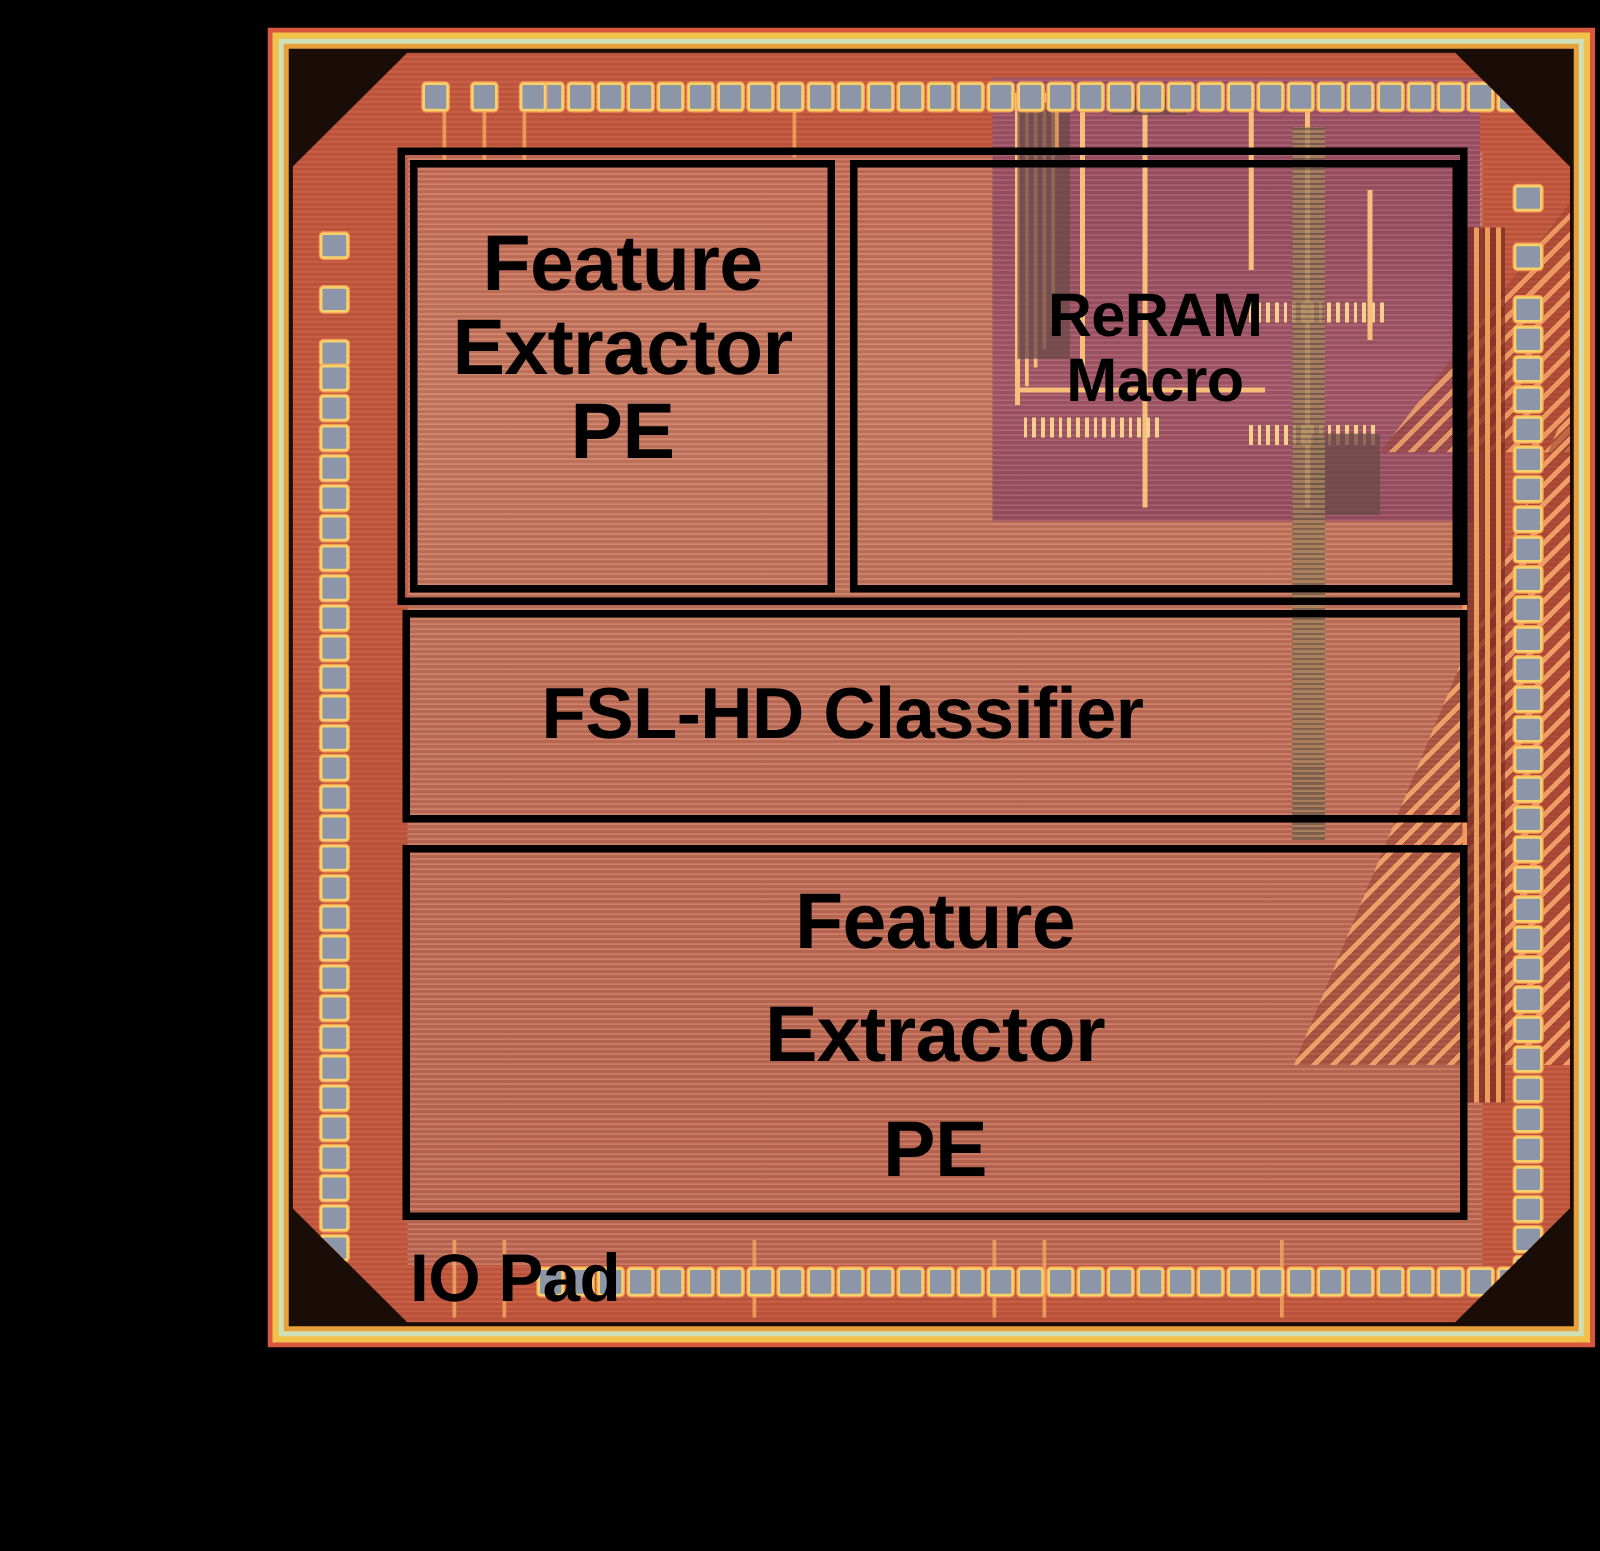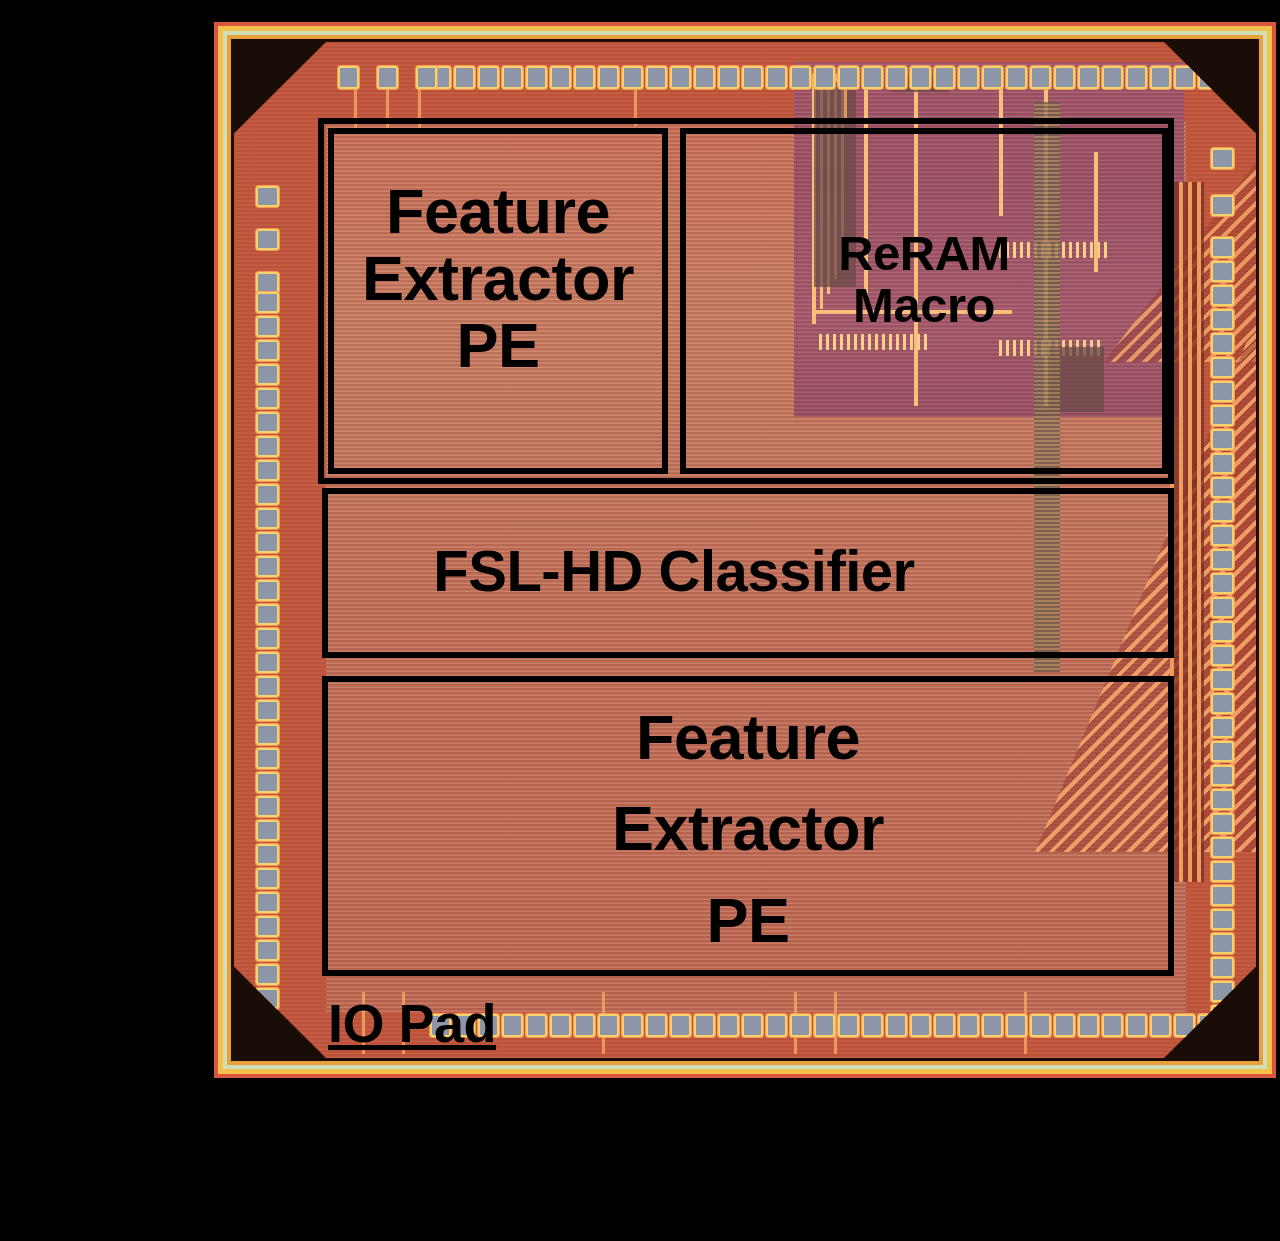--- a/index.html
+++ b/index.html
@@ -109,21 +109,21 @@
   .annolabel{
     position:absolute;color:#000;font-weight:700;text-align:center;
     line-height:1.06;letter-spacing:-0.5px;
     font-family:"Liberation Sans",sans-serif;
     white-space:pre-line;
   }
   #lbl-fe-top{font-size:63px;}
   #lbl-reram{font-size:49px;}
   #lbl-fsl{font-size:58px;}
   #lbl-fe-bot{font-size:63px;}
-  #lbl-iopad{font-size:54px;text-decoration:underline;}
+  #lbl-iopad{font-size:54px;}
 </style>
 </head>
 <body>
 
 <div id="stage">
 
   <div id="die">
 
     <div class="seal b1"></div>
     <div class="seal b2"></div>

